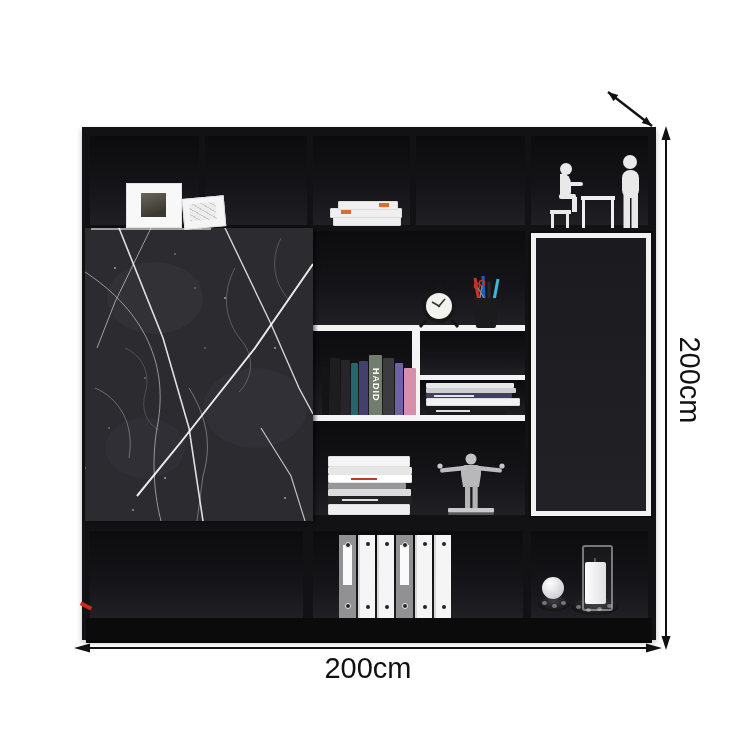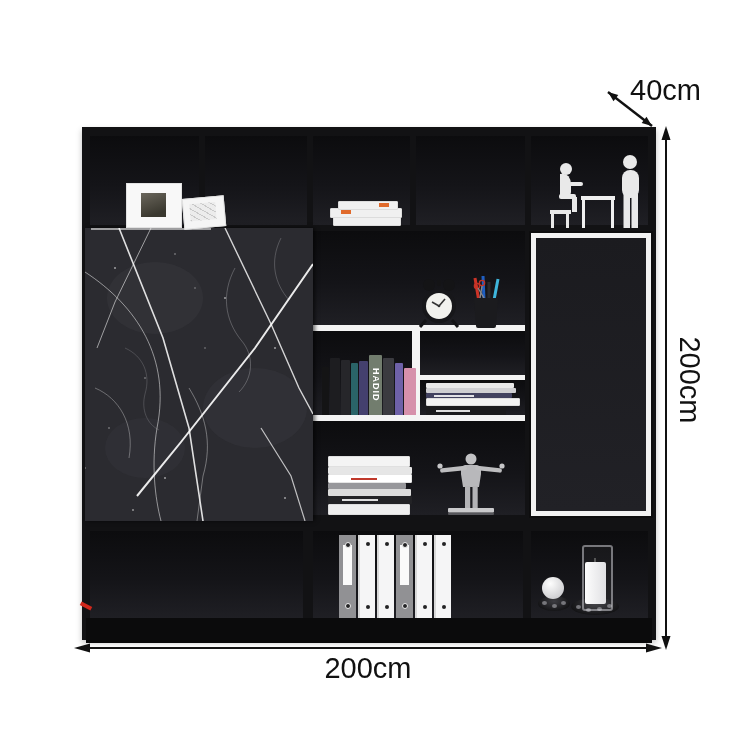--- a/index.html
+++ b/index.html
@@ -318,21 +318,20 @@
   <div class="abs wick"></div>
   <div class="abs pillar"></div>
 
   <div class="abs red-accent"></div>
 
   <svg class="abs" style="left:600px;top:86px;" width="62" height="46" viewBox="0 0 62 46">
     <line x1="8" y1="6" x2="52" y2="40" stroke="#111" stroke-width="2.4"></line>
     <polygon points="8,6 18.3,8.9 13.5,15.3" fill="#111"></polygon>
     <polygon points="52,40 41.7,37.1 46.5,30.7" fill="#111"></polygon>
   </svg>
-  <div class="abs dim-label lbl-depth">40cm</div>
 
   <svg class="abs" style="left:656px;top:120px;" width="24" height="536" viewBox="0 0 24 536">
     <line x1="10" y1="10" x2="10" y2="526" stroke="#111" stroke-width="2"></line>
     <polygon points="10,6 5.5,20 14.5,20" fill="#111"></polygon>
     <polygon points="10,530 5.5,516 14.5,516" fill="#111"></polygon>
   </svg>
   <div class="abs dim-label lbl-height">200cm</div>
 
   <svg class="abs" style="left:68px;top:636px;" width="600" height="24" viewBox="0 0 600 24">
     <line x1="10" y1="12" x2="590" y2="12" stroke="#111" stroke-width="2"></line>

